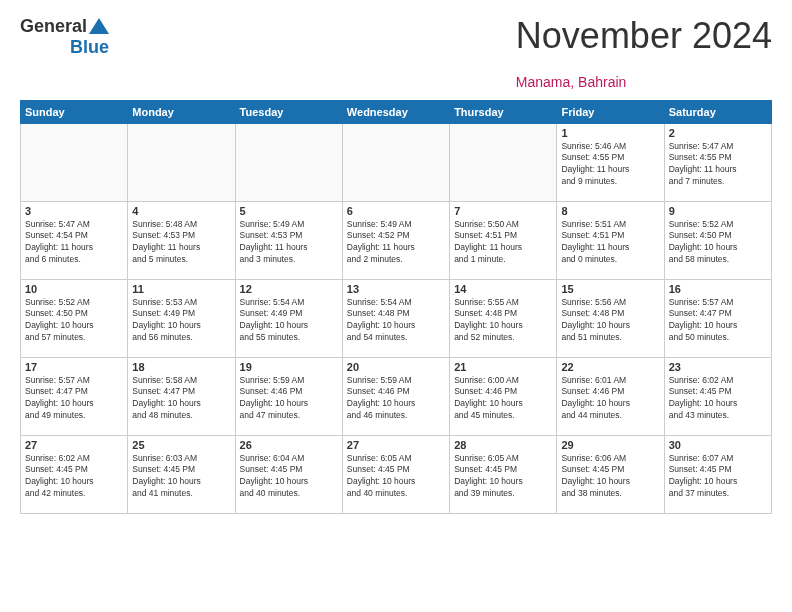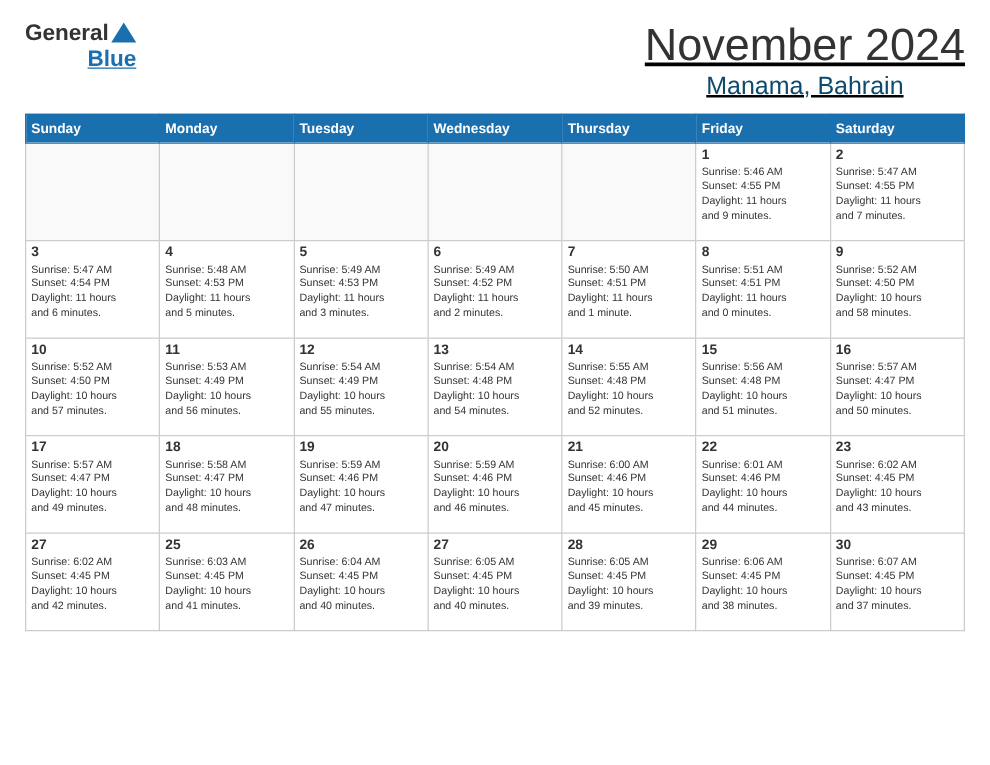--- a/index.html
+++ b/index.html
@@ -33,46 +33,44 @@
     }
     .logo-general {
       font-size: 18px;
       font-weight: bold;
       color: #333;
     }
     .logo-blue {
       font-size: 18px;
       font-weight: bold;
       color: #1a6faf;
-      text-decoration: underline;
     }
     .logo-triangle {
       width: 0;
       height: 0;
       border-left: 10px solid transparent;
       border-right: 10px solid transparent;
       border-bottom: 16px solid #1a6faf;
       display: inline-block;
       margin-left: 2px;
       margin-bottom: 2px;
     }
     .title-area {
-      text-align: center;
-      text-decoration: underline;
+      text-align: left;
     }
     .month-title {
       font-size: 36px;
       font-weight: normal;
       color: #333;
       line-height: 1.1;
     }
     .location {
-      font-size: 20px;
-      color: #0c4a6e;
-      margin-top: 2px;
+      font-size: 14px;
+      color: #be185d;
+      margin-top: 18px;
     }
     .calendar {
       width: 100%;
       border-collapse: collapse;
       padding-left: 41px;
     }
     .calendar th {
       background: #1a6faf;
       color: #fff;
       font-size: 11px;

